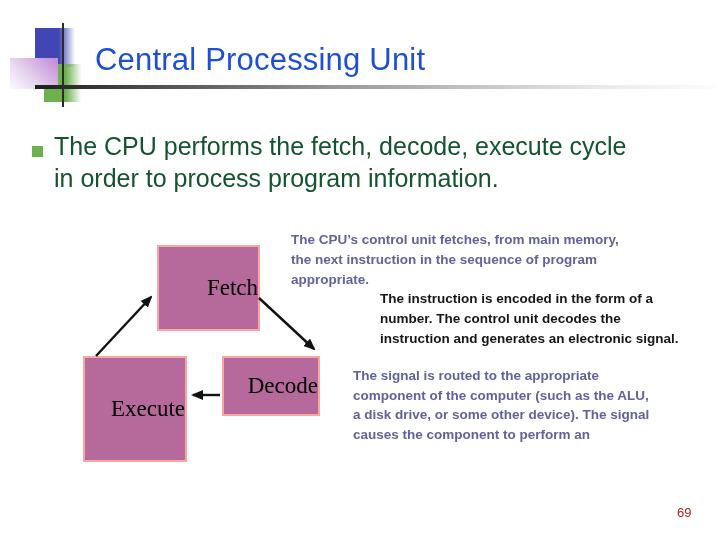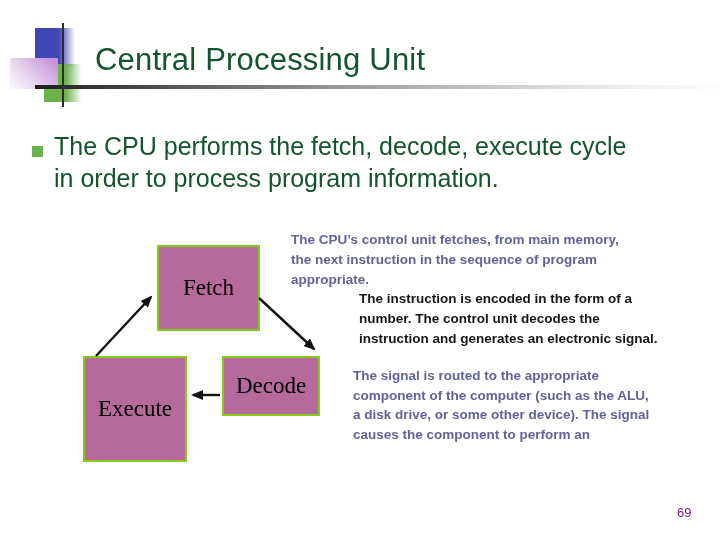--- a/index.html
+++ b/index.html
@@ -12,44 +12,44 @@
     background:linear-gradient(to right,#4146b4 60%,rgba(255,255,255,0));}
   .decor-green{position:absolute;left:44px;top:64px;width:39px;height:38px;z-index:2;
     background:linear-gradient(to right,#6cb14d 55%,rgba(255,255,255,0.05) 96%);}
   .decor-purple{position:absolute;left:10px;top:58px;width:48px;height:31px;z-index:3;
     background:linear-gradient(225deg,#c791d9 8%,#e6d6ef 62%,#faf6fc 95%);}
   .decor-vline{position:absolute;left:62px;top:23px;width:2px;height:84px;background:#2b2b2b;z-index:5;}
   .title-divider{position:absolute;left:35px;top:85px;width:683px;height:4px;z-index:4;
     background:linear-gradient(to right,#1e1e1e,#9a9a9a 45%,#e8e8e8 82%,#fdfdfd);}
   .page-title{
     position:absolute;left:95px;top:42px;z-index:6;
-    font-size:31px;color:#14532d;letter-spacing:0.2px;white-space:nowrap;
+    font-size:31px;color:#1d4ed8;letter-spacing:0.2px;white-space:nowrap;
   }
   
   .bullet-square{position:absolute;left:32px;top:146px;width:11px;height:11px;background:#6cb14d;}
   .bullet-text{position:absolute;left:54px;top:131px;font-size:25px;line-height:31.5px;color:#14532d;}
   .bullet-text div{white-space:nowrap;}
   
   .dbox{
-    position:absolute;background:#b66a9c;border:2px solid #84cc16;box-sizing:border-box;
-    display:flex;align-items:center;justify-content:center;
+    position:absolute;background:#b66a9c;border:2px solid #fca5a5;box-sizing:border-box;
+    display:flex;align-items:center;justify-content:flex-end;
     font-family:"Liberation Serif",serif;font-size:23px;color:#000;
   }
   .box-fetch{left:157px;top:245px;width:103px;height:86px;}
   .box-execute{left:83px;top:356px;width:104px;height:106px;}
   .box-decode{left:222px;top:356px;width:98px;height:60px;}
   .arrow-layer{position:absolute;left:0;top:0;width:720px;height:540px;z-index:4;pointer-events:none;}
   
   .note{position:absolute;font-weight:bold;font-size:13.5px;}
   .note div{white-space:nowrap;margin-left:10px;}
   .note-fetch{left:281px;top:230px;line-height:20px;color:#62629b;}
-  .note-decode{left:349px;top:289px;line-height:20px;color:#161616;}
+  .note-decode{left:370px;top:289px;line-height:20px;color:#161616;}
   .note-execute{left:343px;top:366px;line-height:19.5px;color:#62629b;}
   
-  .page-number{position:absolute;left:677px;top:505px;font-size:13px;color:#701a75;}
+  .page-number{position:absolute;left:677px;top:505px;font-size:13px;color:#b91c1c;}
 </style>
 </head>
 <body>
 
 <div class="slide">
 
   <div class="decor-blue"></div>
   <div class="decor-green"></div>
   <div class="decor-purple"></div>
   <div class="decor-vline"></div>

